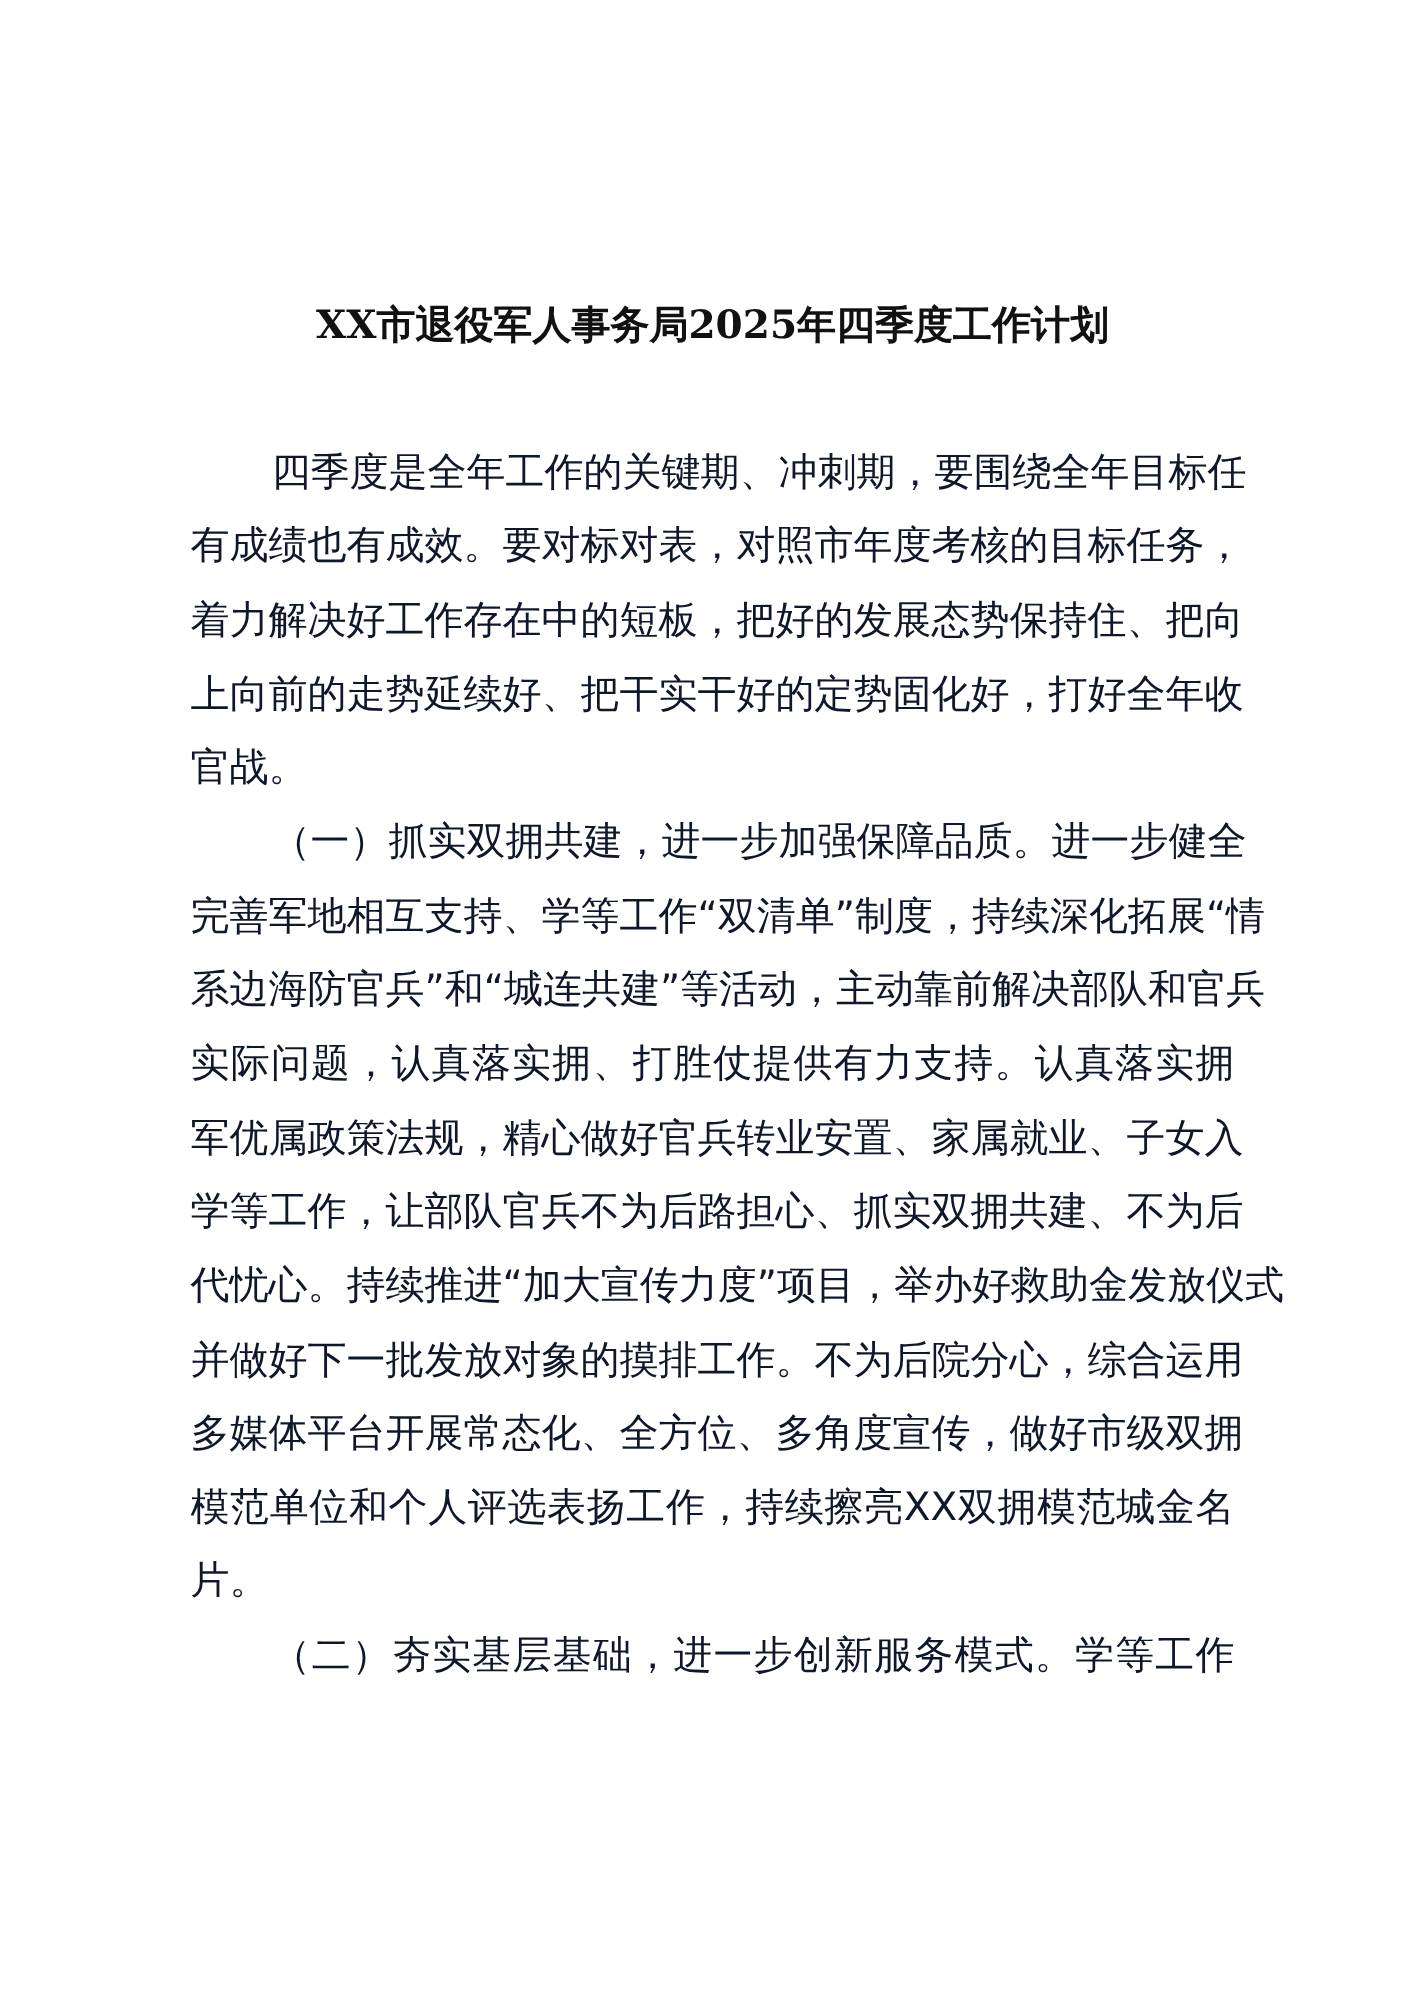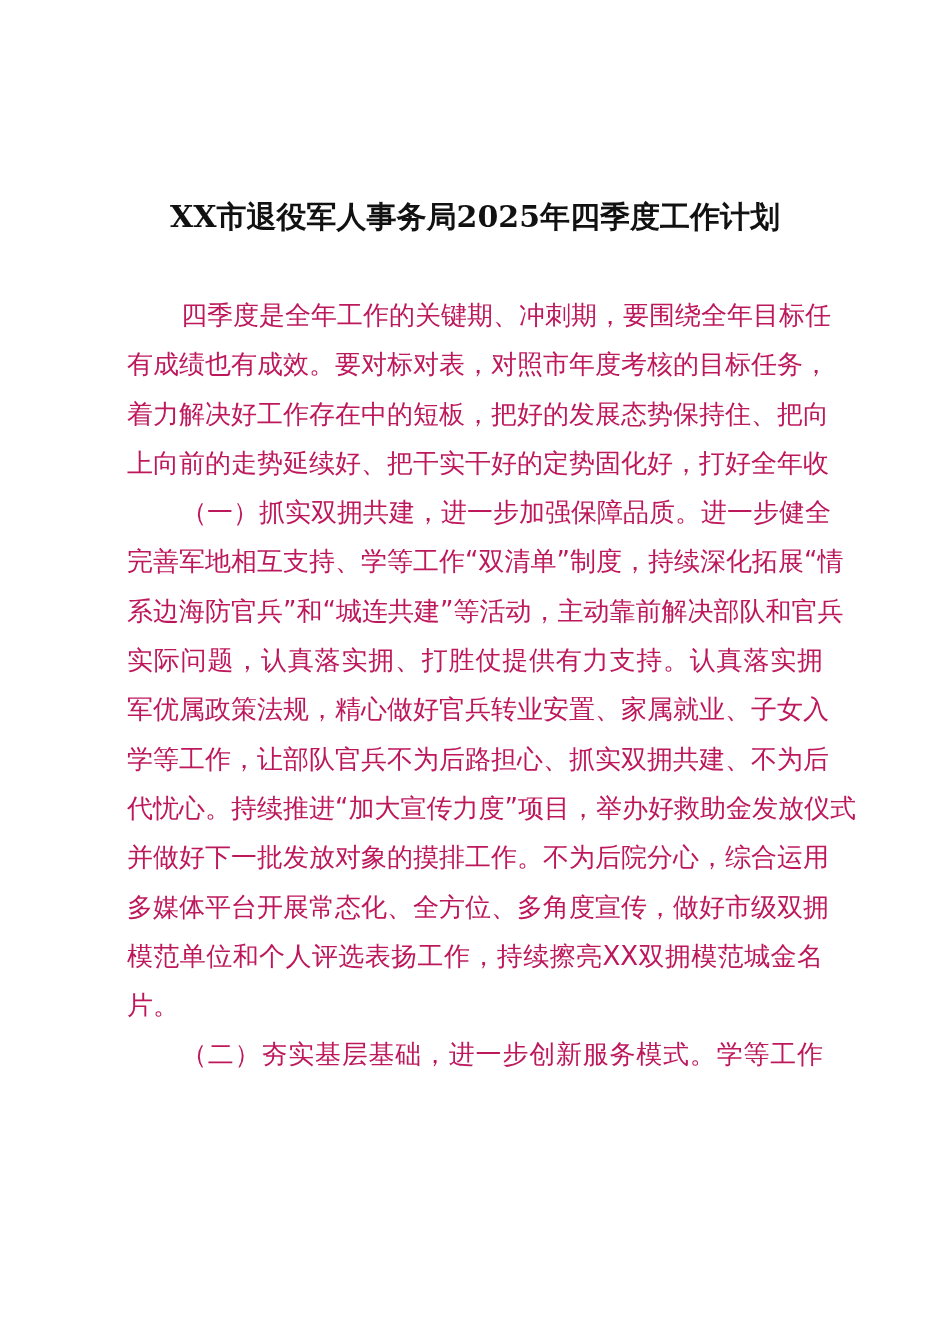--- a/index.html
+++ b/index.html
@@ -1,27 +1,27 @@
 <!DOCTYPE html>
 <html><head>
 <meta charset="utf-8">
 <style>
   html, body { margin: 0; padding: 0; background: #ffffff; }
   body { width: 950px; height: 1344px; position: relative; overflow: hidden; }
   .page { position: absolute; left: 0; top: 0; width: 950px; height: 1344px; background: #fff; }
   .title {
     position: absolute; left: 0; top: 192px; width: 950px; text-align: center;
     font-family: "DejaVu Serif", "Liberation Serif", serif;
-    font-size: 30px; font-weight: bold; color: #111; letter-spacing: 0px;
+    font-size: 26px; font-weight: bold; color: #111; letter-spacing: 0px;
     line-height: 50px;
   }
   .body-text {
     position: absolute; left: 127px; top: 291px; width: 696px;
     font-family: "DejaVu Sans", "Liberation Sans", sans-serif;
-    font-size: 26px; color: #be185d;
+    font-size: 26px; color: #0f172a;
   }
   .line {
     display: block; height: 49.3px; line-height: 49.3px;
     text-align: justify; text-align-last: justify; white-space: nowrap;
     overflow: visible;
   }
   .line.indent { padding-left: 54px; }
   .line.last { text-align-last: left; }
 </style>
 </head>
@@ -30,20 +30,21 @@
 <div class="page">
   <div class="title">XX市退役军人事务局2025年四季度工作计划</div>
 
   <div class="body-text">
 
     <div>
       <span class="line indent">四季度是全年工作的关键期、冲刺期，要围绕全年目标任</span>
       <span class="line">有成绩也有成效。要对标对表，对照市年度考核的目标任务，</span>
       <span class="line">着力解决好工作存在中的短板，把好的发展态势保持住、把向</span>
       <span class="line">上向前的走势延续好、把干实干好的定势固化好，打好全年收</span>
+      <span class="line last">官战。</span>
     </div>
 
     <div>
       <span class="line indent">（一）抓实双拥共建，进一步加强保障品质。进一步健全</span>
       <span class="line">完善军地相互支持、学等工作“双清单”制度，持续深化拓展“情</span>
       <span class="line">系边海防官兵”和“城连共建”等活动，主动靠前解决部队和官兵</span>
       <span class="line">实际问题，认真落实拥、打胜仗提供有力支持。认真落实拥</span>
       <span class="line">军优属政策法规，精心做好官兵转业安置、家属就业、子女入</span>
       <span class="line">学等工作，让部队官兵不为后路担心、抓实双拥共建、不为后</span>
       <span class="line">代忧心。持续推进“加大宣传力度”项目，举办好救助金发放仪式</span>

